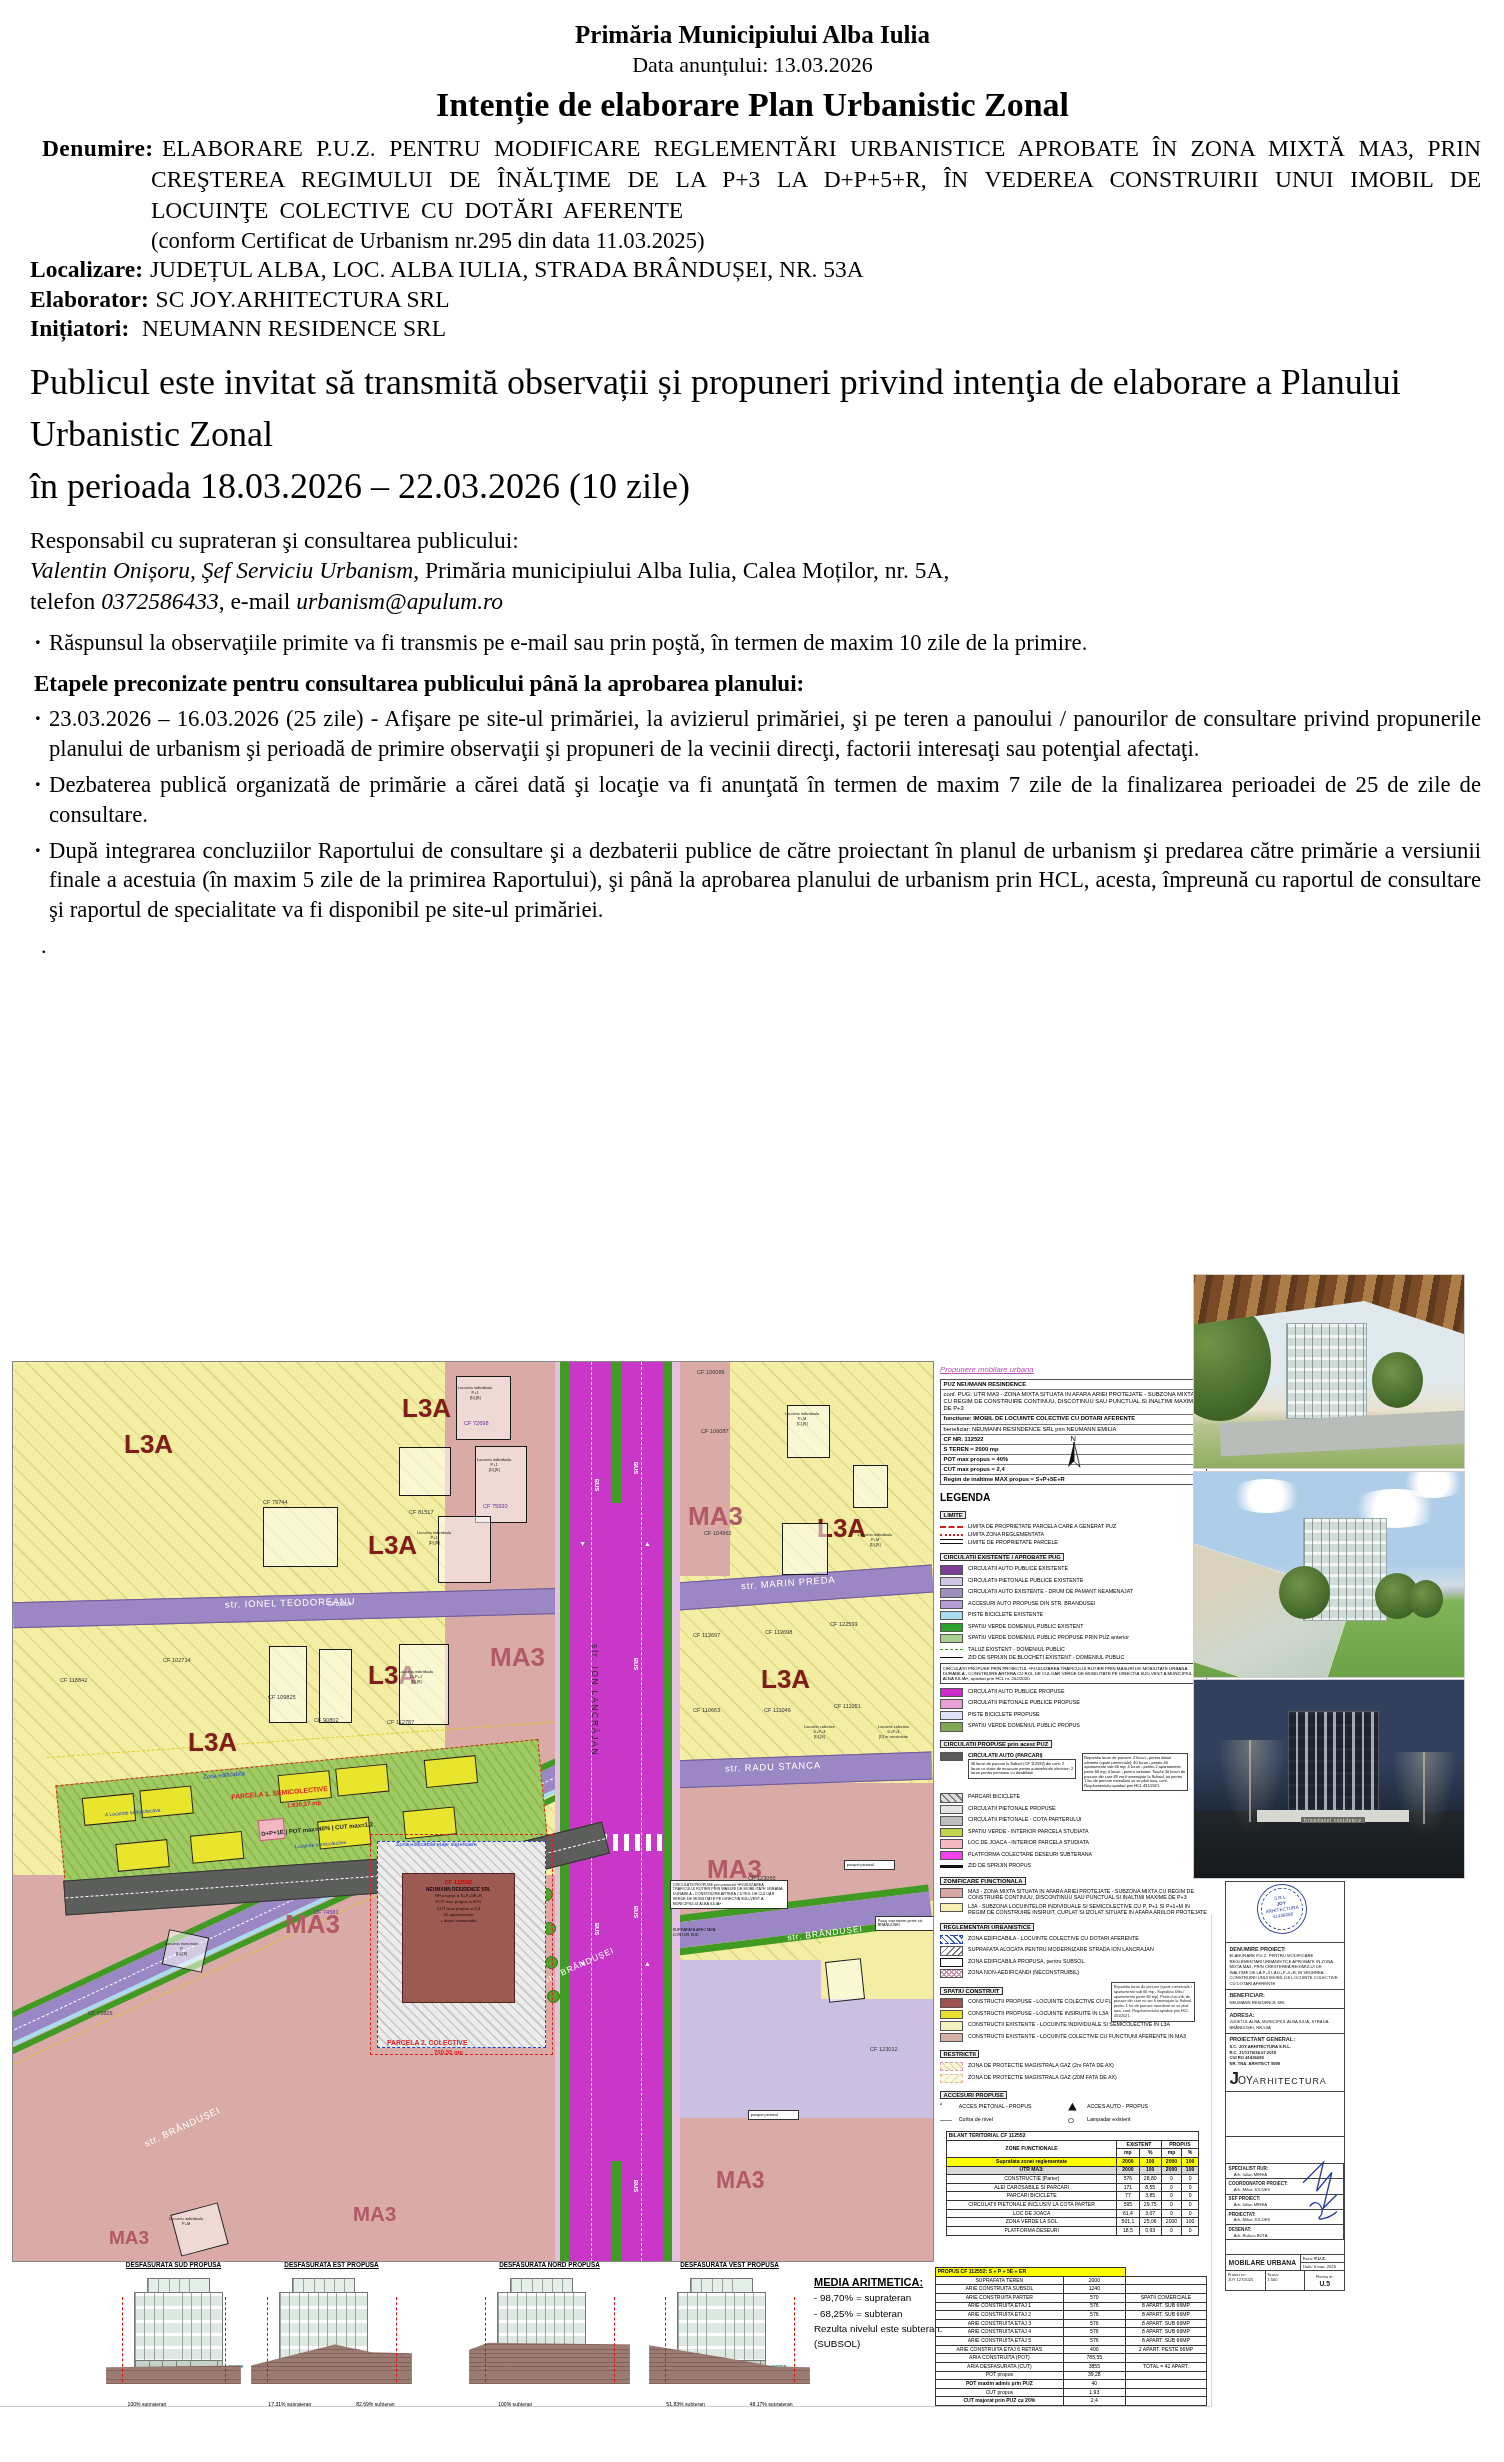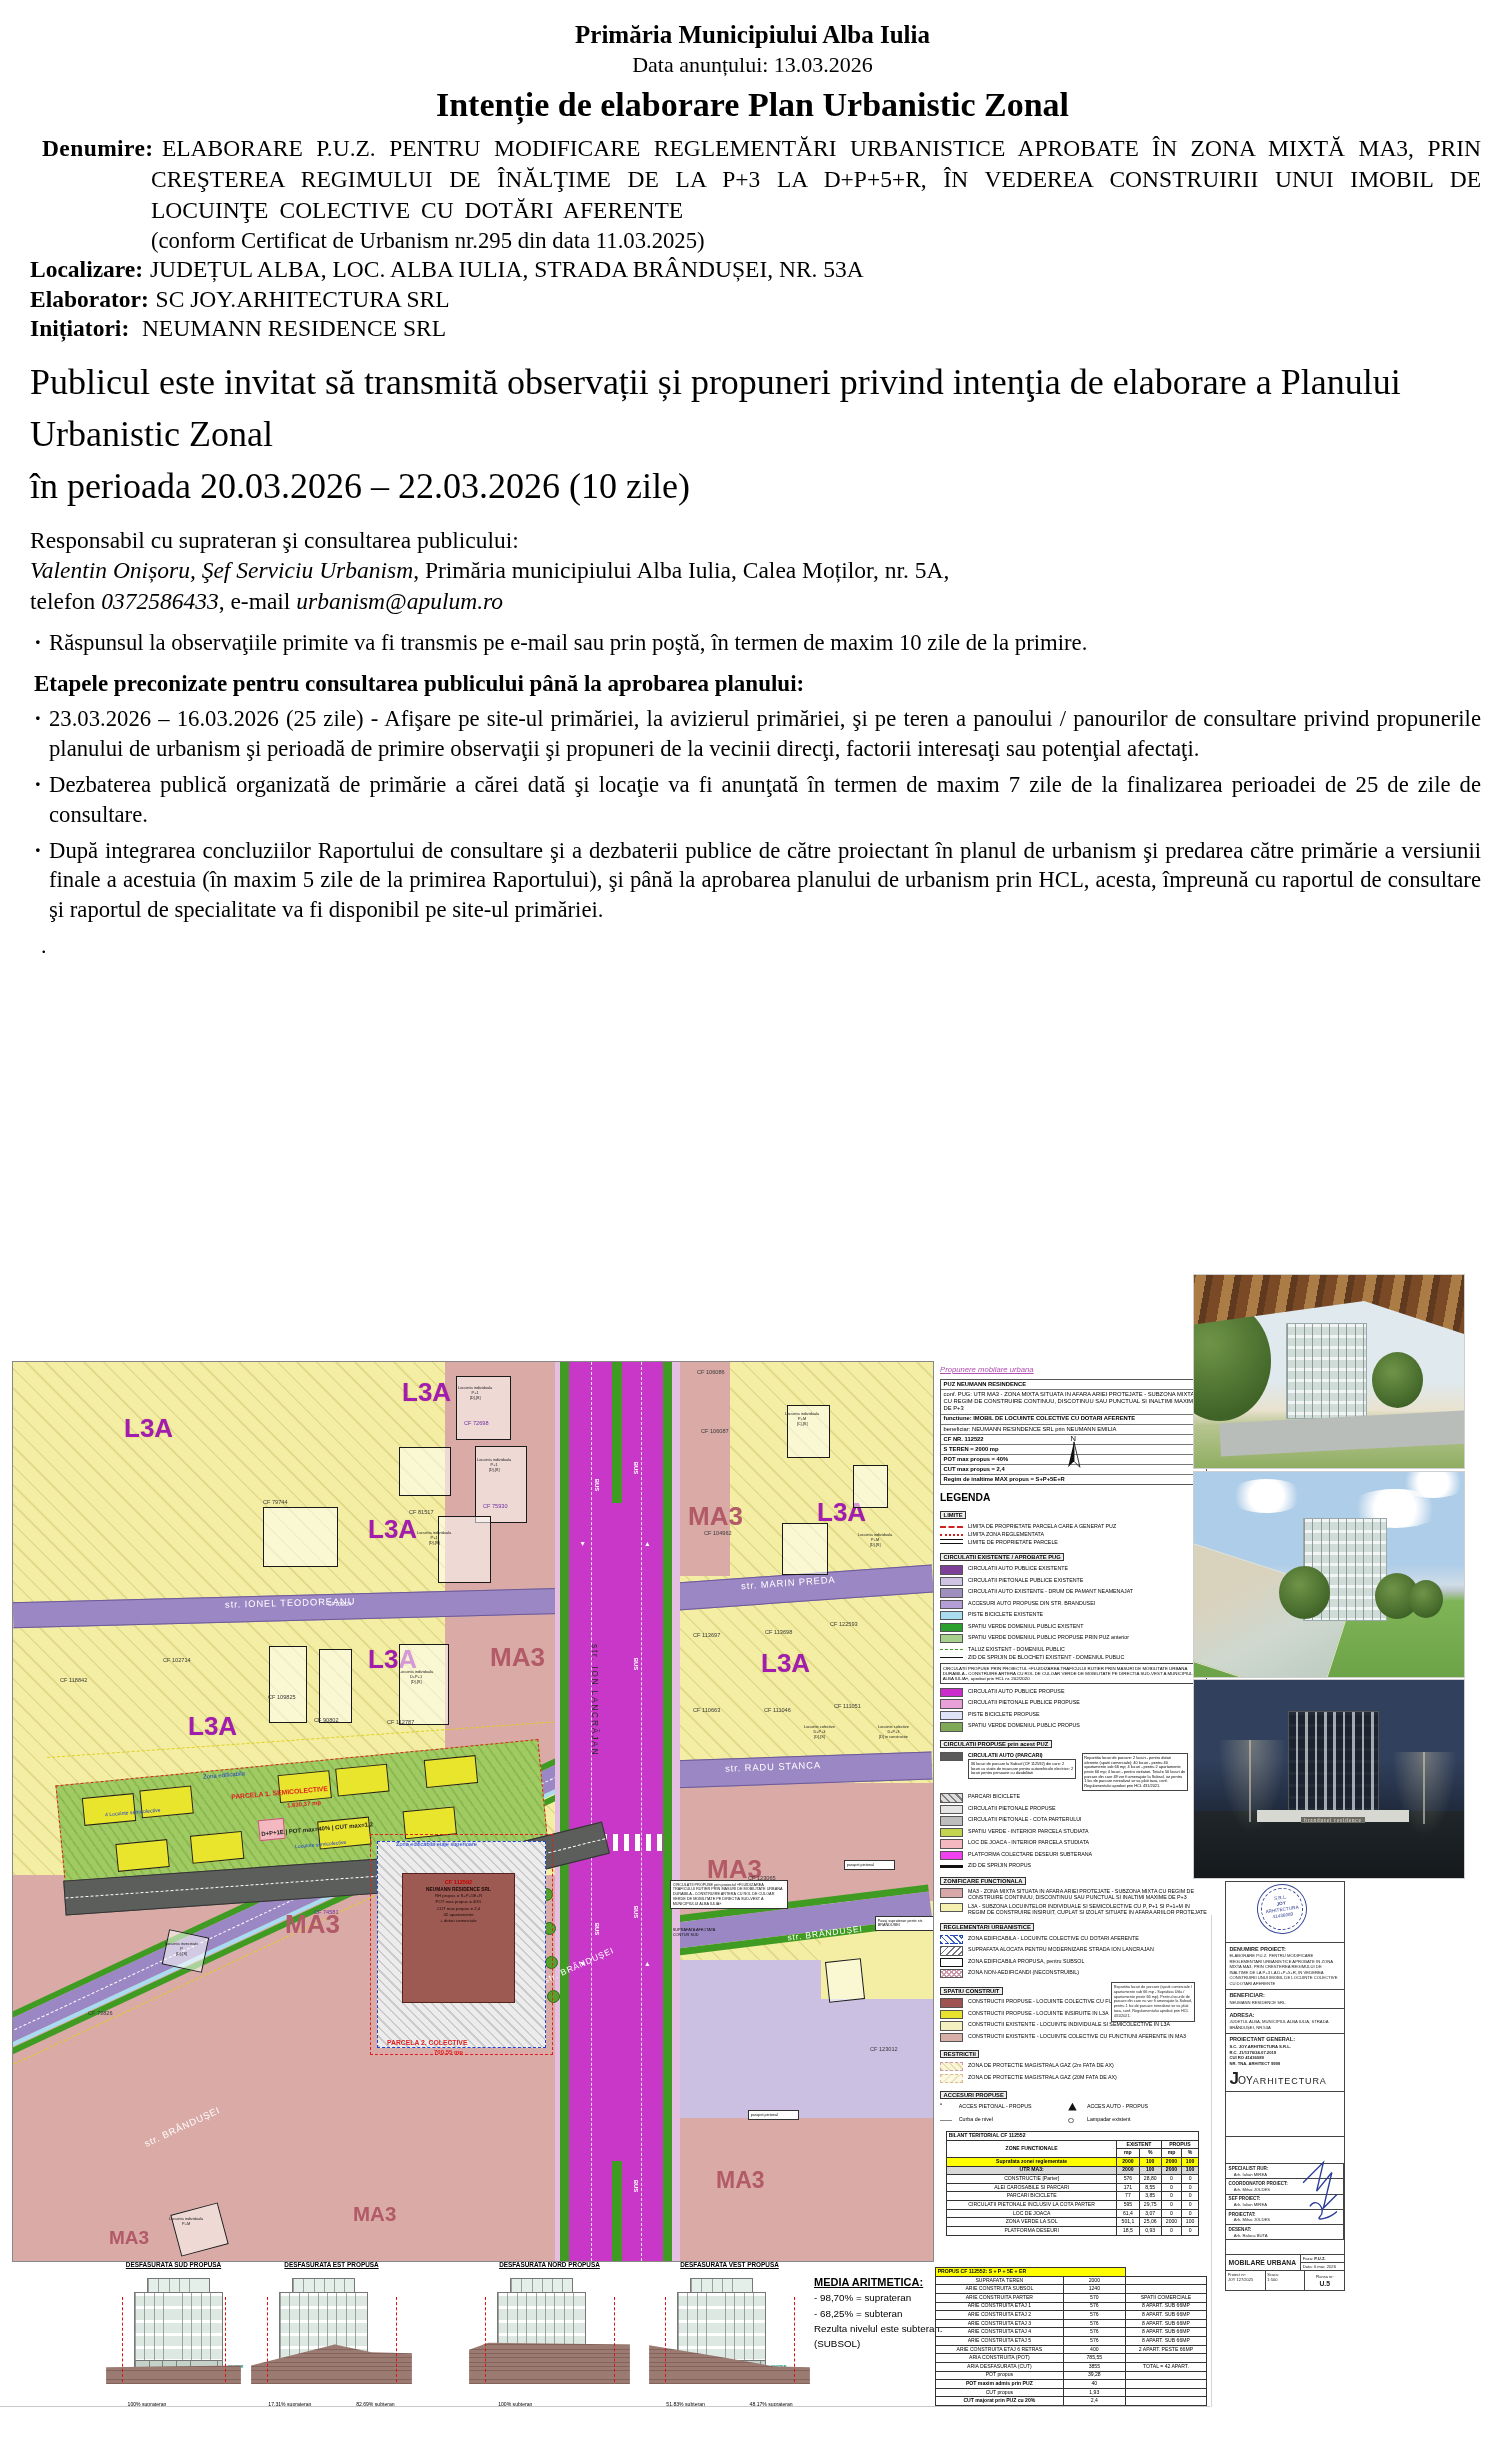--- a/index.html
+++ b/index.html
@@ -41,21 +41,21 @@
   .road{position:absolute;left:556px;top:0;width:94px;height:100%;background:#c837c8;}
   .roadlane{position:absolute;top:0;height:100%;width:0;border-left:1.7px dashed #fff;opacity:.85;}
   .greenstrip{position:absolute;background:#3f9b22;}
   .pinkstrip{position:absolute;background:#e5bfe2;}
   .zebra{position:absolute;background:repeating-linear-gradient(90deg,#fff 0 5.1px,transparent 5.1px 11px);}
   .busv{position:absolute;color:#fff;font-size:6px;font-weight:bold;transform:rotate(90deg);}
   .arrw{position:absolute;color:#fff;font-size:6.8px;}
   .lancr{position:absolute;left:587px;top:282px;color:#2a2a2a;font-size:8.5px;letter-spacing:1.7px;
          transform:rotate(90deg);transform-origin:left top;white-space:nowrap;}
   .biglbl{position:absolute;font-weight:bold;font-size:26px;white-space:nowrap;}
-  .l3a{color:#a21caf;text-shadow:0 0 1.7px rgba(120,115,0,.25);}
+  .l3a{color:#7f1d1d;text-shadow:0 0 1.7px rgba(120,115,0,.25);margin-top:16px;}
   .ma3{color:#b25a68;}
   .cf{position:absolute;font-size:5.6px;color:#3a3a3a;white-space:nowrap;}
   .house{position:absolute;border:1.3px solid #1a1a1a;background:rgba(255,255,252,.55);}
   .hlabel{position:absolute;font-size:3.9px;color:#222;text-align:center;white-space:pre-line;line-height:1.25;}
   .tree{position:absolute;width:11px;height:11px;border-radius:50%;background:#57a02e;border:0.9px solid #2f6b12;}
   .site-band{position:absolute;left:47px;top:400px;width:483px;height:116px;transform:rotate(-5.5deg);
              background:#9fcb62 repeating-linear-gradient(60deg,rgba(70,120,20,.25) 0 1.7px,transparent 1.7px 7.7px);
              border:1.7px dashed #e02020;}
   .ybldg{position:absolute;background:#e9e42c;border:0.9px solid #222;}
   .pinkplay{position:absolute;background:#f4b8c0;border:0.9px solid #c06070;}
@@ -214,21 +214,21 @@
 <div class="doc">
   <div class="t-center org">Primăria Municipiului Alba Iulia</div>
   <div class="t-center dateline">Data anunțului: 13.03.2026</div>
   <div class="t-center maintitle">Intenție de elaborare Plan Urbanistic Zonal</div>
   <div class="denumire"><b>Denumire:</b> <span class="utext">ELABORARE P.U.Z. PENTRU MODIFICARE REGLEMENTĂRI URBANISTICE APROBATE ÎN ZONA MIXTĂ MA3, PRIN CREŞTEREA REGIMULUI DE ÎNĂLŢIME DE LA P+3 LA D+P+5+R, ÎN VEDEREA CONSTRUIRII UNUI IMOBIL DE LOCUINŢE COLECTIVE CU DOTĂRI AFERENTE</span></div>
   <div class="conform">(conform Certificat de Urbanism nr.295 din data 11.03.2025)</div>
   <div class="kvline"><b>Localizare:</b><span>JUDEȚUL ALBA, LOC. ALBA IULIA, STRADA BRÂNDUȘEI, NR. 53A</span></div>
   <div class="kvline"><b>Elaborator:</b><span>SC JOY.ARHITECTURA SRL</span></div>
   <div class="kvline"><b>Inițiatori:</b> <span>NEUMANN RESIDENCE SRL</span></div>
   <div class="invit"><span>Publicul este invitat să transmită observații și propuneri privind intenţia de elaborare a Planului Urbanistic Zonal</span><br>
-  <span>în perioada 20.03.2026 – 22.03.2026 (10 zile)</span></div>
+  <span>în perioada 18.03.2026 – 22.03.2026 (10 zile)</span></div>
   <div class="resp">
     <div>Responsabil cu suprateran şi consultarea publicului:</div>
     <div><i class="it">Valentin Onișoru, Şef Serviciu Urbanism</i><span>, Primăria municipiului Alba Iulia, Calea Moților, nr. 5A,</span></div>
     <div><span>telefon </span><i class="it">0372586433</i><span>, e-mail </span><i class="it">urbanism@apulum.ro</i></div>
   </div>
   <div class="bullets">
     <div class="bullet">Răspunsul la observaţiile primite va fi transmis pe e-mail sau prin poştă, în termen de maxim 10 zile de la primire.</div>
   </div>
   <div class="etapeh">Etapele preconizate pentru consultarea publicului până la aprobarea planului:</div>
   <div class="bullet">23.03.2026 – 16.03.2026 (25 zile) - Afişare pe site-ul primăriei, la avizierul primăriei, şi pe teren a panoului / panourilor de consultare privind propunerile planului de urbanism şi perioadă de primire observaţii şi propuneri de la vecinii direcţi, factorii interesaţi sau potenţial afectaţi.</div>

